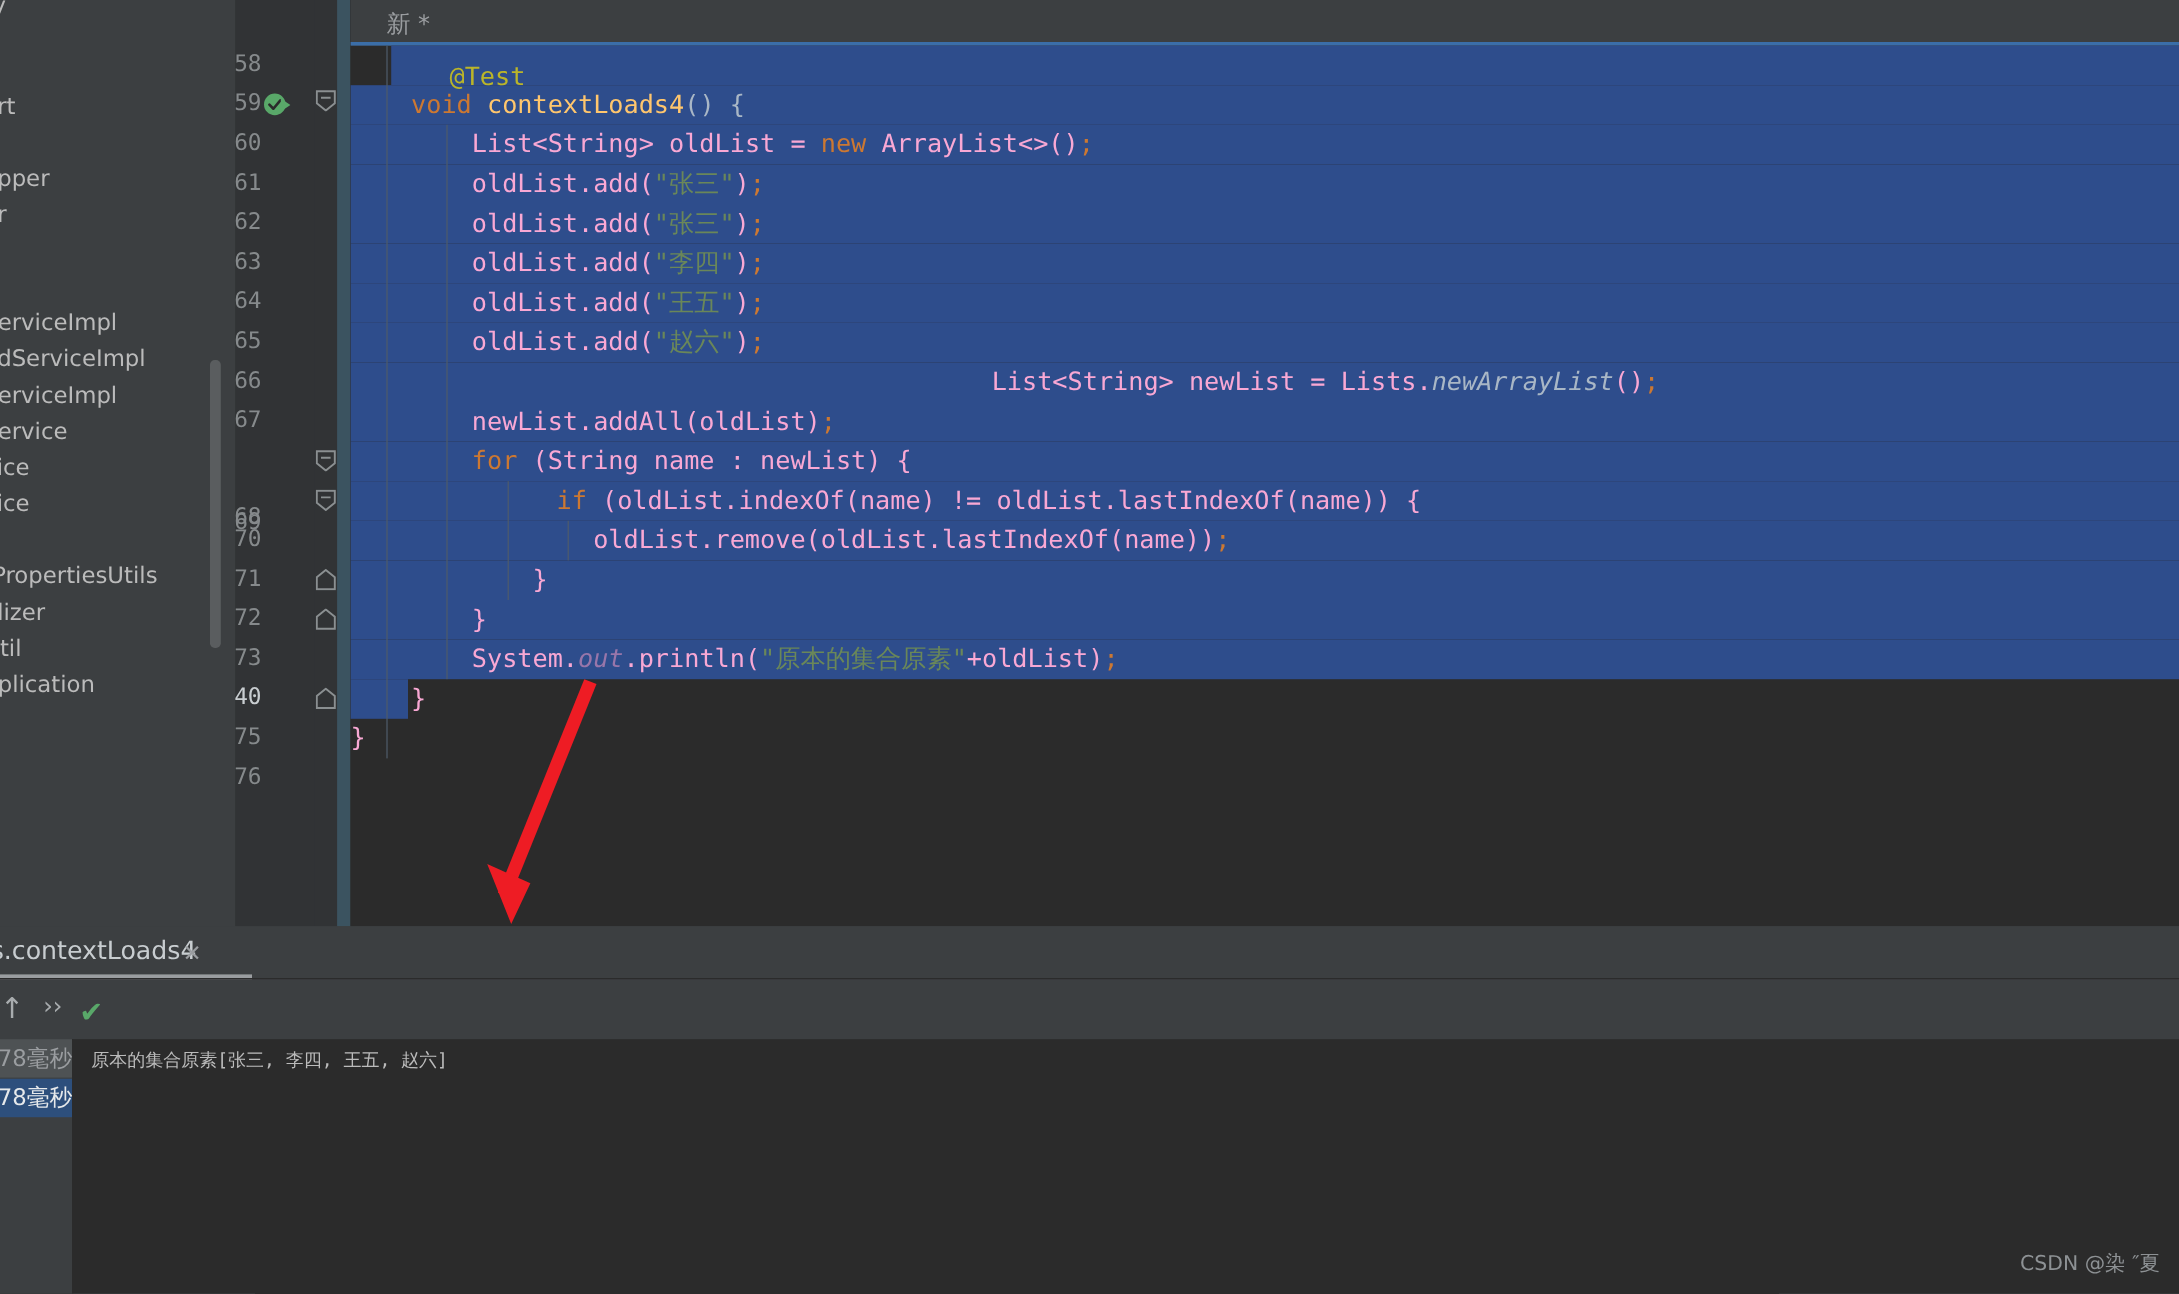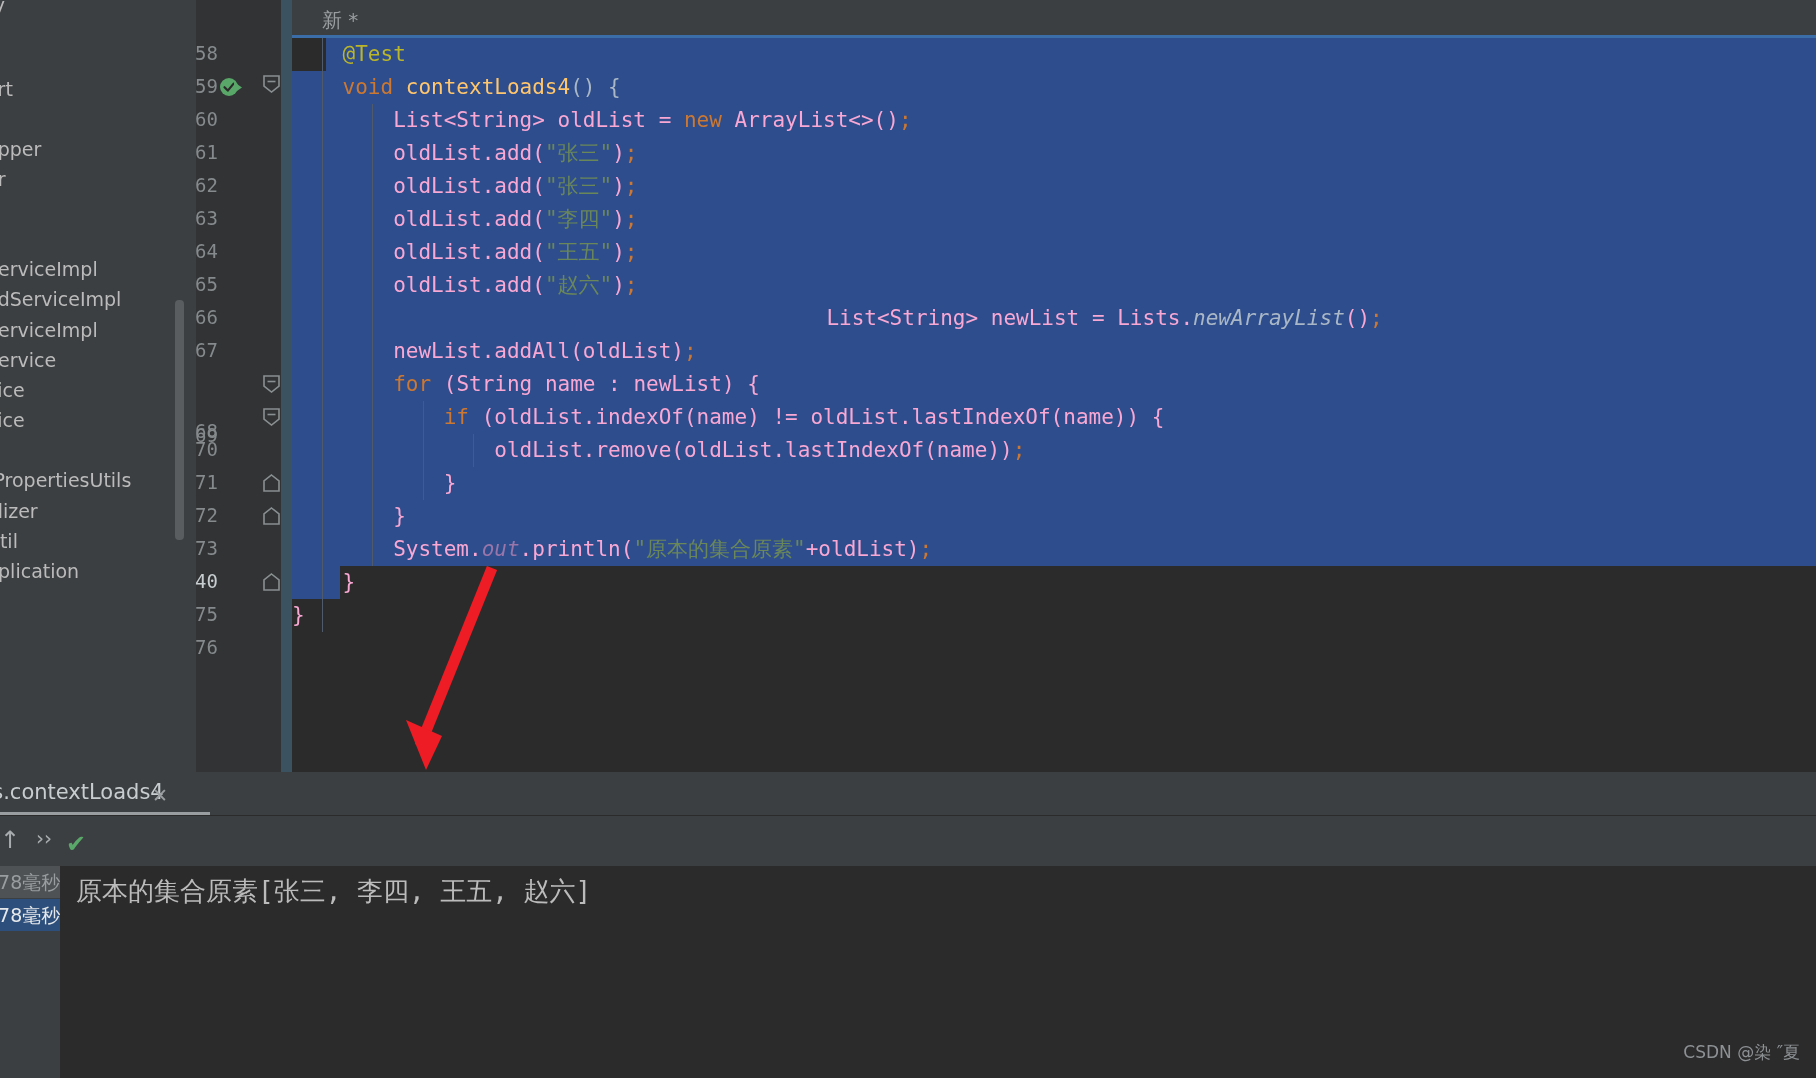--- a/index.html
+++ b/index.html
@@ -145,21 +145,21 @@
   .tt-row.sel { background: #2d4f7c; color: #e6e9eb; }
   .tt-row.hl  { background: #4e5254; color: #9a9da0; }
 
   
   .console {
     position: absolute; left: 60px; top: 94px; right: 0; bottom: 0;
     background: #2b2b2b;
   }
   .console-line {
     position: absolute; left: 16px; top: 8px;
-    font-family: "DejaVu Sans Mono", monospace; font-size: 26px; color: #bbbbbb;
+    font-family: "DejaVu Sans Mono", monospace; font-size: 15px; color: #bbbbbb;
     white-space: pre;
   }
   .console-splitter {
     position: absolute; left: 60px; top: 94px; width: 1px; bottom: 0; background: #2b2b2b;
   }
 
   
   .arrow-svg { position: absolute; left: 390px; top: 560px; pointer-events: none; }
 
   
@@ -288,32 +288,32 @@
           <div class="sel-block" style="top: 495px; height: 33px; left: 0px; width: 1524px;"></div>
           <div class="sel-block" style="top: 528px; height: 33px; left: 0px; width: 48px;"></div>
         </div>
       <div id="indent-layer">
           <div class="indent-guide" style="left: 80.48px; top: 66px; height: 462px;"></div>
           <div class="indent-guide" style="left: 130.96px; top: 363px; height: 99px;"></div>
           <div class="indent-guide" style="left: 181.44px; top: 396px; height: 33px;"></div>
           <div class="indent-guide" style="left: 30px; top: 0px; height: 594px; background: rgb(79, 91, 107);"></div>
         </div>
       <div id="code-lines">
-          <div class="code-line" style="top: 0px;"><span>    </span><span class="ann">@Test</span></div>
+          <div class="code-line" style="top: 10px; margin-left: 32px;"><span>    </span><span class="ann">@Test</span></div>
           <div class="code-line" style="top: 33px;"><span>    </span><span class="kw">void </span><span class="mth">contextLoads4</span><span class="pun">() {</span></div>
           <div class="code-line" style="top: 66px;"><span>        </span><span class="plain">List&lt;String&gt; oldList = </span><span class="kw">new </span><span class="plain">ArrayList&lt;&gt;()</span><span class="semi">;</span></div>
           <div class="code-line" style="top: 99px;"><span>        </span><span class="plain">oldList.add(</span><span class="str">"张三"</span><span class="plain">)</span><span class="semi">;</span></div>
           <div class="code-line" style="top: 132px;"><span>        </span><span class="plain">oldList.add(</span><span class="str">"张三"</span><span class="plain">)</span><span class="semi">;</span></div>
           <div class="code-line" style="top: 165px;"><span>        </span><span class="plain">oldList.add(</span><span class="str">"李四"</span><span class="plain">)</span><span class="semi">;</span></div>
           <div class="code-line" style="top: 198px;"><span>        </span><span class="plain">oldList.add(</span><span class="str">"王五"</span><span class="plain">)</span><span class="semi">;</span></div>
           <div class="code-line" style="top: 231px;"><span>        </span><span class="plain">oldList.add(</span><span class="str">"赵六"</span><span class="plain">)</span><span class="semi">;</span></div>
           <div class="code-line" style="top: 264px; text-align: center;"><span>        </span><span class="plain">List&lt;String&gt; newList = Lists.</span><span class="stat">newArrayList</span><span class="plain">()</span><span class="semi">;</span></div>
           <div class="code-line" style="top: 297px;"><span>        </span><span class="plain">newList.addAll(oldList)</span><span class="semi">;</span></div>
           <div class="code-line" style="top: 330px;"><span>        </span><span class="kw">for </span><span class="plain">(String name : newList) {</span></div>
-          <div class="code-line" style="top: 363px;"><span>            </span><span class="kw">if </span><span class="plain">(oldList.indexOf(name) != oldList.lastIndexOf(name)) {</span></div>
+          <div class="code-line" style="top: 363px; margin-left: 20px;"><span>            </span><span class="kw">if </span><span class="plain">(oldList.indexOf(name) != oldList.lastIndexOf(name)) {</span></div>
           <div class="code-line" style="top: 396px;"><span>                </span><span class="plain">oldList.remove(oldList.lastIndexOf(name))</span><span class="semi">;</span></div>
           <div class="code-line" style="top: 429px;"><span>            </span><span class="plain">}</span></div>
           <div class="code-line" style="top: 462px;"><span>        </span><span class="plain">}</span></div>
           <div class="code-line" style="top: 495px;"><span>        </span><span class="plain">System.</span><span class="fld">out</span><span class="plain">.println(</span><span class="str">"原本的集合原素"</span><span class="plain">+oldList)</span><span class="semi">;</span></div>
           <div class="code-line" style="top: 528px;"><span>    </span><span class="plain">}</span></div>
           <div class="code-line" style="top: 561px;"><span></span><span class="plain">}</span></div>
           <div class="code-line" style="top: 594px;"><span></span></div>
         </div>
     </div>
   </div>

